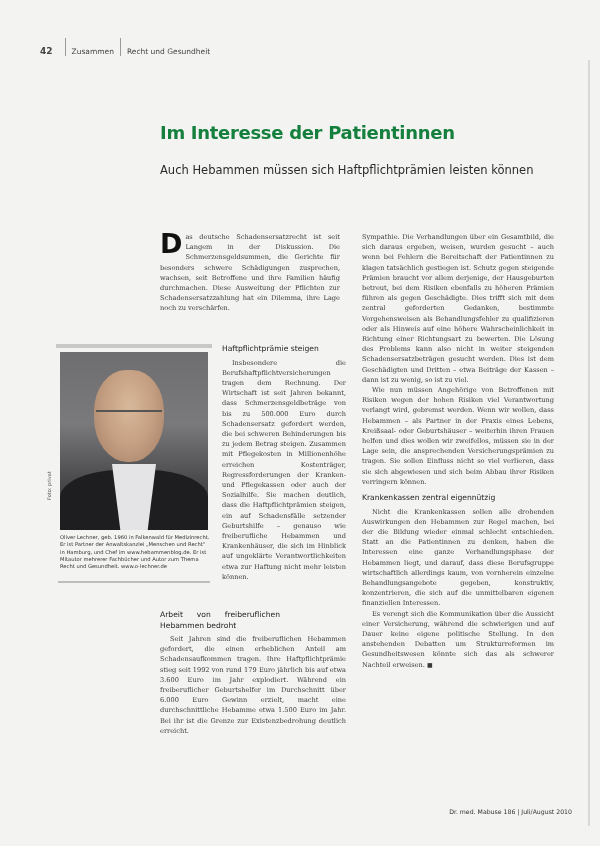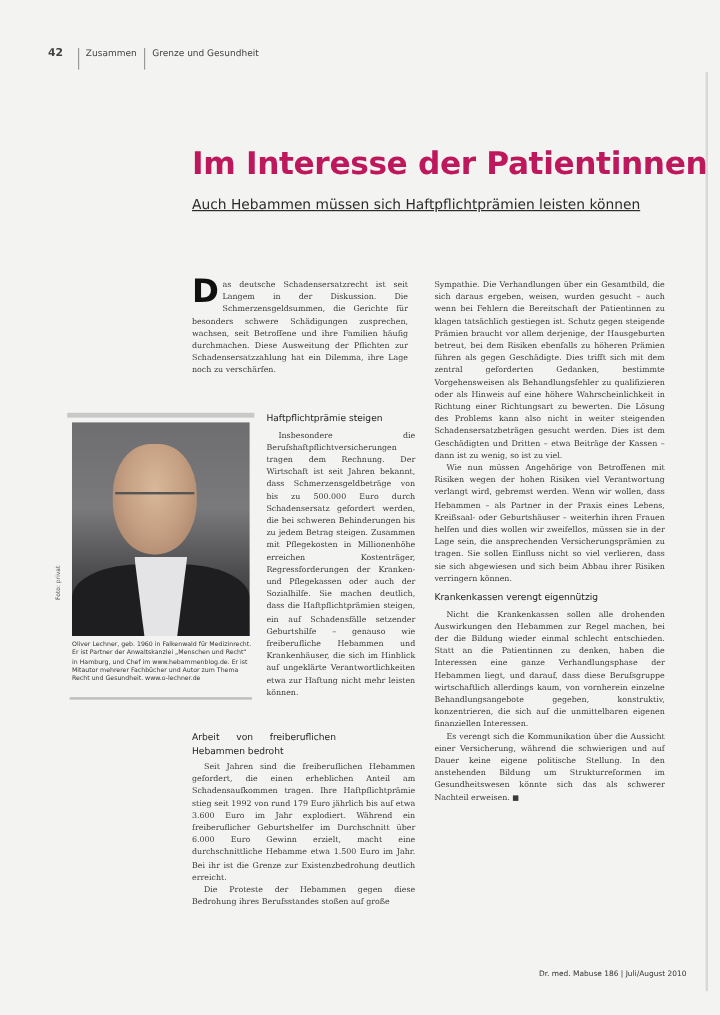--- a/index.html
+++ b/index.html
@@ -9,33 +9,33 @@
       font-family: "DejaVu Serif", serif;
       color: #2a2a2a;
       position: relative;
     }
     .page-edge {
       position: absolute; right: 10px; top: 60px; bottom: 20px; width: 2px;
       background: #d8d8d6;
     }
     .runhead {
       position: absolute; left: 40px; top: 40px; height: 16px;
-      display: flex; align-items: flex-start;
+      display: flex; align-items: flex-end;
       font-family: "DejaVu Sans", sans-serif; font-size: 7.5px; color: #444;
     }
     .runhead .pg { font-weight: bold; font-size: 9px; margin-right: 6px; }
     .runhead .sep { width: 1px; height: 18px; background: #999; margin: 0 6px; }
     .title {
       position: absolute; left: 160px; top: 122px;
       font-family: "DejaVu Sans", sans-serif; font-weight: bold;
-      font-size: 26px; color: #be185d; letter-spacing: -0.3px;
+      font-size: 18px; color: #15803d; letter-spacing: -0.3px;
     }
     .subtitle {
       position: absolute; left: 160px; top: 163px;
-      font-family: "DejaVu Sans", sans-serif; font-size: 11.5px; color: #2b2b2b; text-decoration: underline;
+      font-family: "DejaVu Sans", sans-serif; font-size: 11.5px; color: #2b2b2b;
     }
     .col { position: absolute; font-size: 6.6px; line-height: 10.2px; text-align: justify; color: #3a3a3a; }
     .col p { margin: 0; text-indent: 10px; }
     .col p.noindent { text-indent: 0; }
     .dropcap {
       float: left; font-family: "DejaVu Sans", sans-serif; font-weight: bold;
       font-size: 27px; line-height: 22px; margin: 1px 3px 0 0; color: #111;
     }
     .subhead {
       font-family: "DejaVu Sans", sans-serif; font-size: 7.6px; line-height: 10.5px;
@@ -84,21 +84,21 @@
 </head>
 <body>
 
 <div class="page-edge"></div>
 
 <div class="runhead">
   <span class="pg">42</span>
   <span class="sep"></span>
   <span>Zusammen</span>
   <span class="sep"></span>
-  <span>Grenze und Gesundheit</span>
+  <span>Recht und Gesundheit</span>
 </div>
 
 <h1 class="title" style="margin:0;">Im Interesse der Patientinnen</h1>
 <div class="subtitle">Auch Hebammen müssen sich Haftpflichtprämien leisten können</div>
 
 <div class="col" style="left:160px; top:232px; width:180px;">
   <p class="noindent">
     <span class="dropcap">D</span><span>as deutsche Schadensersatzrecht ist seit Langem in der Diskussion. Die Schmerzensgeldsummen, die Gerichte für besonders schwere Schädigungen zusprechen, wachsen, seit Betroffene und ihre Familien häufig durchmachen. Diese Ausweitung der Pflichten zur Schadensersatzzahlung hat ein Dilemma, ihre Lage noch zu verschärfen.</span>
   </p>
 </div>
@@ -115,28 +115,27 @@
 <div class="caption-rule"></div>
 
 <div class="col" style="left:222px; top:338px; width:124px;">
   <div class="subhead">Haftpflichtprämie steigen</div>
   <p>Insbesondere die Berufshaftpflichtversicherungen tragen dem Rechnung. Der Wirtschaft ist seit Jahren bekannt, dass Schmerzensgeldbeträge von bis zu 500.000 Euro durch Schadensersatz gefordert werden, die bei schweren Behinderungen bis zu jedem Betrag steigen. Zusammen mit Pflegekosten in Millionenhöhe erreichen Kostenträger, Regressforderungen der Kranken- und Pflegekassen oder auch der Sozialhilfe. Sie machen deutlich, dass die Haftpflichtprämien steigen, ein auf Schadensfälle setzender Geburtshilfe – genauso wie freiberufliche Hebammen und Krankenhäuser, die sich im Hinblick auf ungeklärte Verantwortlichkeiten etwa zur Haftung nicht mehr leisten können.</p>
 </div>
 
 <div class="col" style="left:160px; top:604px; width:186px;">
   <div class="subhead" style="width:120px;">Arbeit von freiberuflichen Hebammen bedroht</div>
   <p>Seit Jahren sind die freiberuflichen Hebammen gefordert, die einen erheblichen Anteil am Schadensaufkommen tragen. Ihre Haftpflichtprämie stieg seit 1992 von rund 179 Euro jährlich bis auf etwa 3.600 Euro im Jahr explodiert. Während ein freiberuflicher Geburtshelfer im Durchschnitt über 6.000 Euro Gewinn erzielt, macht eine durchschnittliche Hebamme etwa 1.500 Euro im Jahr. Bei ihr ist die Grenze zur Existenzbedrohung deutlich erreicht.</p>
-  <p>Die Proteste der Hebammen gegen diese Bedrohung ihres Berufsstandes stoßen auf große</p>
 </div>
 
 <div class="col" style="left:362px; top:232px; width:192px;">
   <p class="noindent">Sympathie. Die Verhandlungen über ein Gesamtbild, die sich daraus ergeben, weisen, wurden gesucht – auch wenn bei Fehlern die Bereitschaft der Patientinnen zu klagen tatsächlich gestiegen ist. Schutz gegen steigende Prämien braucht vor allem derjenige, der Hausgeburten betreut, bei dem Risiken ebenfalls zu höheren Prämien führen als gegen Geschädigte. Dies trifft sich mit dem zentral geforderten Gedanken, bestimmte Vorgehensweisen als Behandlungsfehler zu qualifizieren oder als Hinweis auf eine höhere Wahrscheinlichkeit in Richtung einer Richtungsart zu bewerten. Die Lösung des Problems kann also nicht in weiter steigenden Schadensersatzbeträgen gesucht werden. Dies ist dem Geschädigten und Dritten – etwa Beiträge der Kassen – dann ist zu wenig, so ist zu viel.</p>
   <p>Wie nun müssen Angehörige von Betroffenen mit Risiken wegen der hohen Risiken viel Verantwortung verlangt wird, gebremst werden. Wenn wir wollen, dass Hebammen – als Partner in der Praxis eines Lebens, Kreißsaal- oder Geburtshäuser – weiterhin ihren Frauen helfen und dies wollen wir zweifellos, müssen sie in der Lage sein, die ansprechenden Versicherungsprämien zu tragen. Sie sollen Einfluss nicht so viel verlieren, dass sie sich abgewiesen und sich beim Abbau ihrer Risiken verringern können.</p>
-  <div class="subhead">Krankenkassen verengt eigennützig</div>
+  <div class="subhead">Krankenkassen zentral eigennützig</div>
   <p>Nicht die Krankenkassen sollen alle drohenden Auswirkungen den Hebammen zur Regel machen, bei der die Bildung wieder einmal schlecht entschieden. Statt an die Patientinnen zu denken, haben die Interessen eine ganze Verhandlungsphase der Hebammen liegt, und darauf, dass diese Berufsgruppe wirtschaftlich allerdings kaum, von vornherein einzelne Behandlungsangebote gegeben, konstruktiv, konzentrieren, die sich auf die unmittelbaren eigenen finanziellen Interessen.</p>
-  <p><span>Es verengt sich die Kommunikation über die Aussicht einer Versicherung, während die schwierigen und auf Dauer keine eigene politische Stellung. In den anstehenden Bildung um Strukturreformen im Gesundheitswesen könnte sich das als schwerer Nachteil erweisen.</span> <span class="endmark">■</span></p>
+  <p><span>Es verengt sich die Kommunikation über die Aussicht einer Versicherung, während die schwierigen und auf Dauer keine eigene politische Stellung. In den anstehenden Debatten um Strukturreformen im Gesundheitswesen könnte sich das als schwerer Nachteil erweisen.</span> <span class="endmark">■</span></p>
 </div>
 
 <div class="footer">
   <span>Dr. med. Mabuse 186</span>
   <span> | </span>
   <span>Juli/August 2010</span>
 </div>
 
 </body></html>

